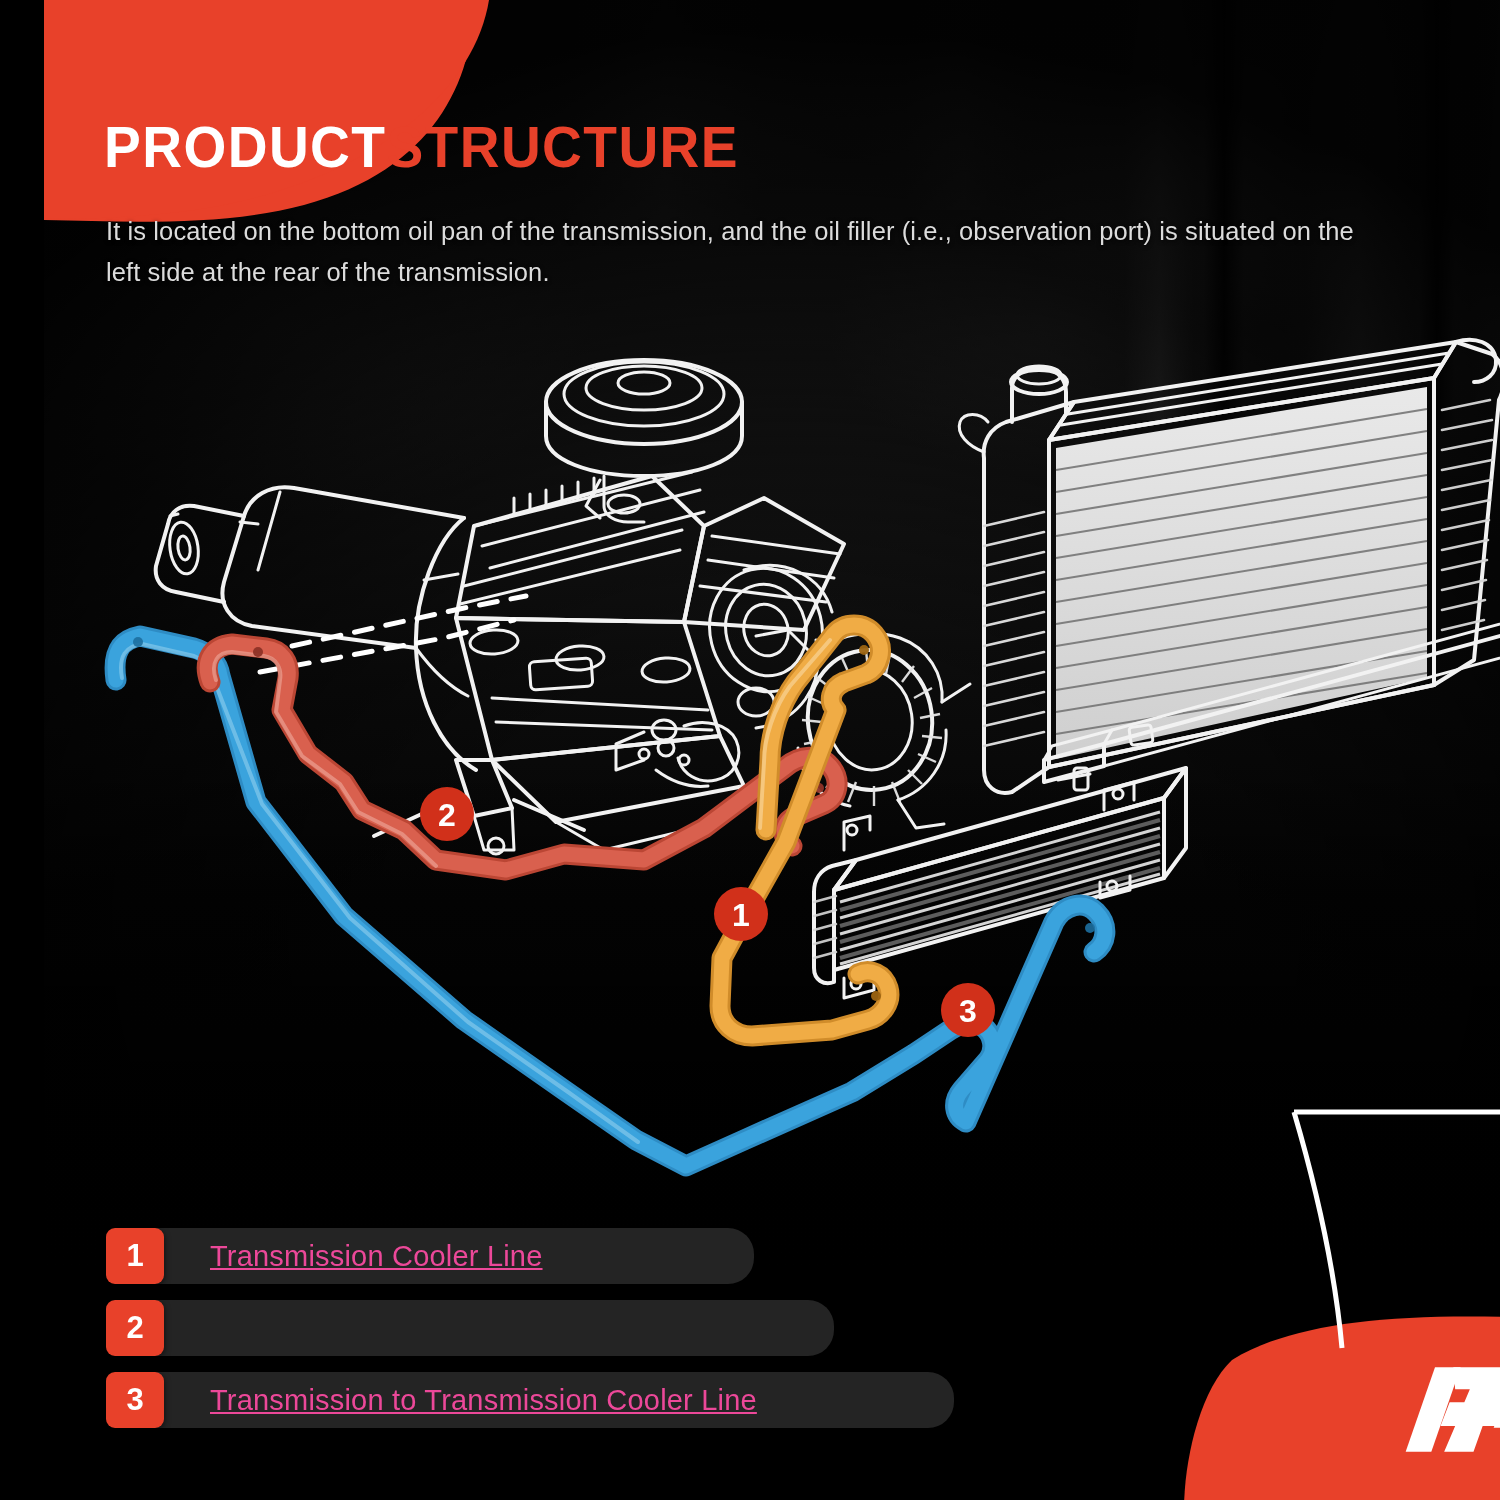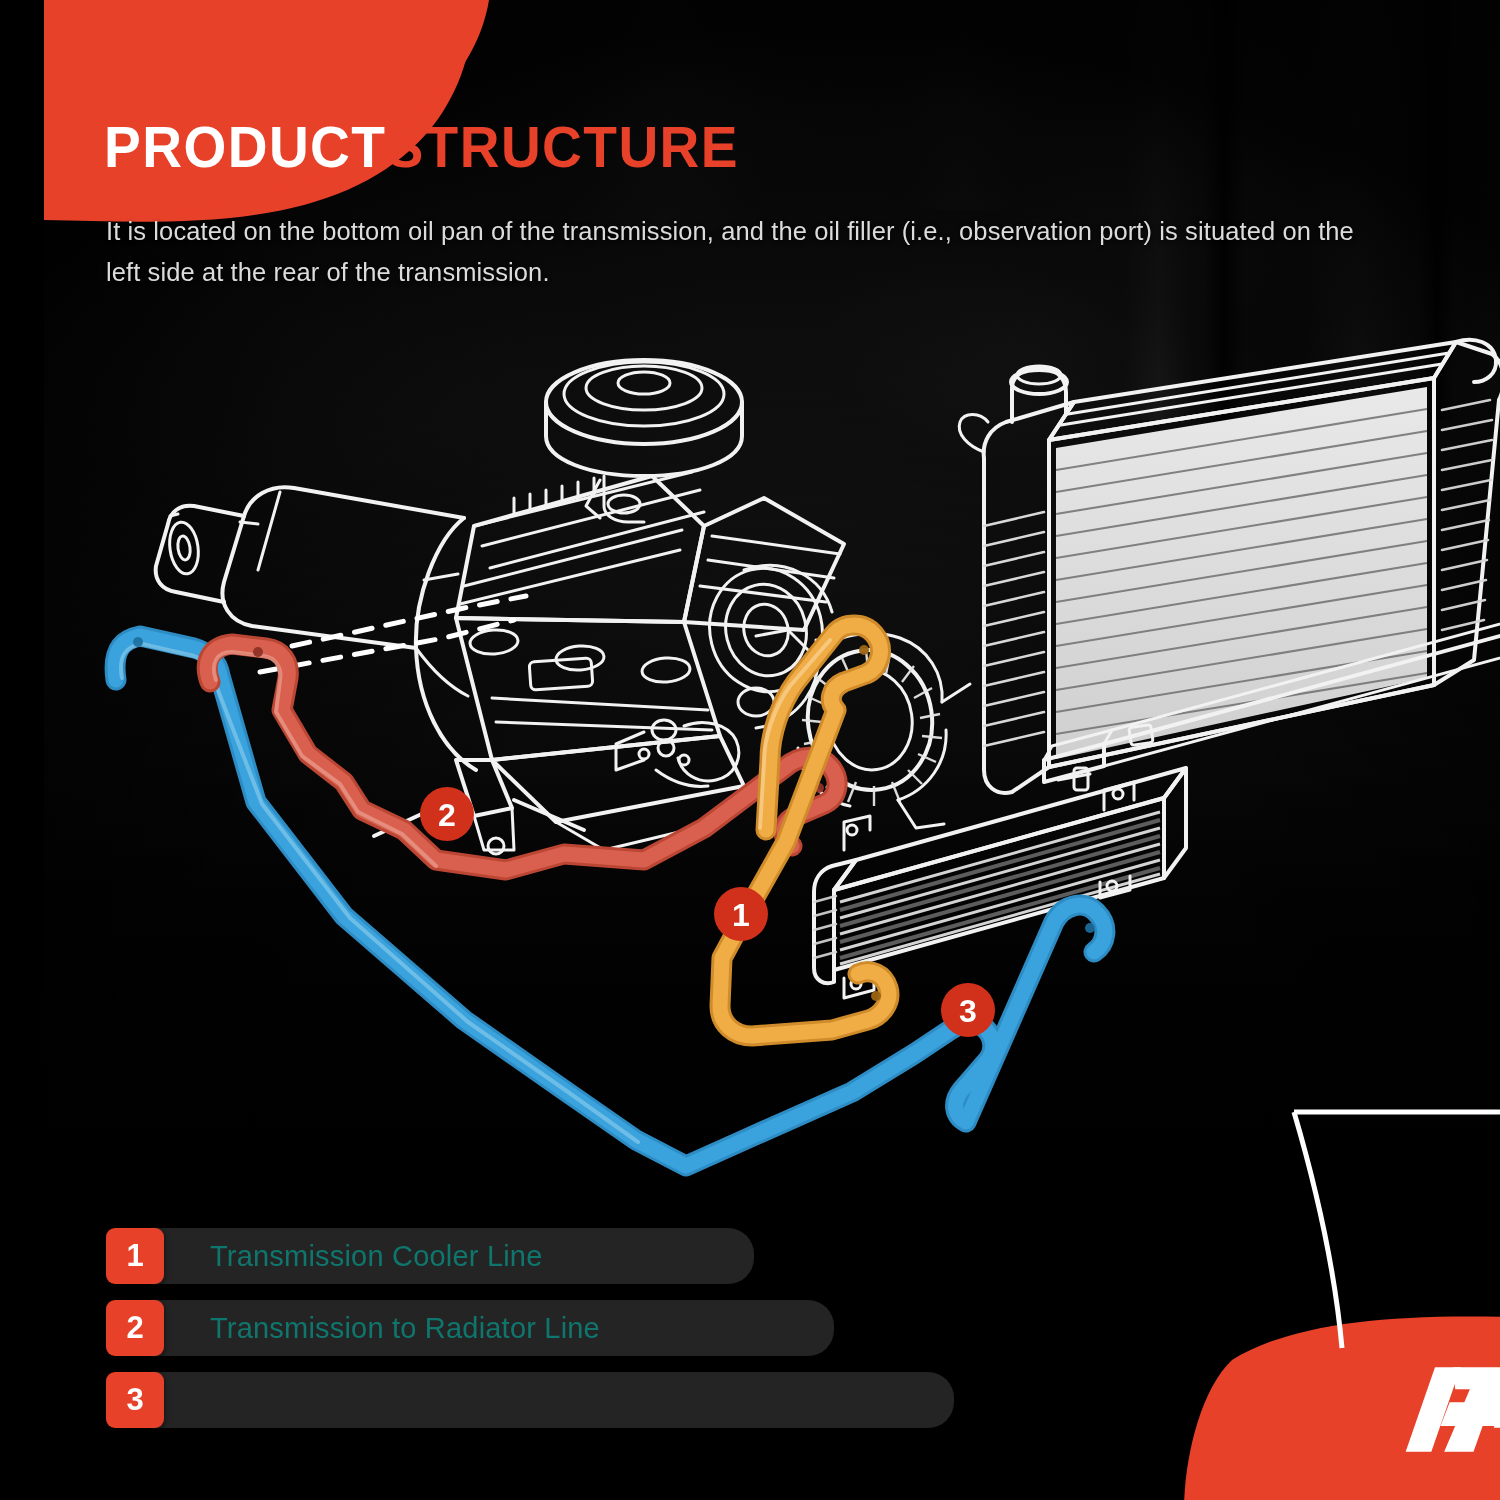--- a/index.html
+++ b/index.html
@@ -42,22 +42,22 @@
   #diagram{position:absolute;left:0;top:330px;width:1500px;height:870px;}
 
   
   .legend{position:absolute;left:62px;top:1228px;}
   .lrow{position:relative;height:56px;margin-bottom:16px;display:flex;align-items:center;}
   .lbadge{width:58px;height:56px;border-radius:9px;background:#e8412a;color:#fff;
       display:flex;align-items:center;justify-content:center;font-size:31px;font-weight:bold;
       position:relative;z-index:2;box-shadow:0 2px 6px rgba(0,0,0,.6);}
   .lpill{position:absolute;left:28px;top:0;height:56px;border-radius:0 26px 26px 0;
       background:#242424;z-index:1;}
-  .ltext{position:relative;z-index:3;margin-left:46px;color:#0f766e;font-size:29px;
-      letter-spacing:.2px;white-space:nowrap;}
+  .ltext{position:relative;z-index:3;margin-left:46px;color:#ec4899;font-size:29px;
+      letter-spacing:.2px;white-space:nowrap;text-decoration:underline;}
   .logo{position:absolute;left:1318px;top:1349px;width:190px;height:110px;}
 </style>
 </head>
 <body>
 
 <div id="stage">
 
   <div class="bg"></div>
   <div class="bg-strut" style="left:1080px;top:0;width:70px;height:420px;"></div>
   <div class="bg-strut" style="left:1260px;top:0;width:110px;height:400px;"></div>
@@ -399,27 +399,27 @@
       <div class="lbadge">
         <span>1</span>
       </div>
       <div class="ltext">Transmission Cooler Line</div>
     </div>
     <div class="lrow">
       <div class="lpill" style="width:700px"></div>
       <div class="lbadge">
         <span>2</span>
       </div>
-      <div class="ltext">Transmission to Radiator Line</div>
     </div>
     <div class="lrow">
       <div class="lpill" style="width:820px"></div>
       <div class="lbadge">
         <span>3</span>
       </div>
+      <div class="ltext">Transmission to Transmission Cooler Line</div>
     </div>
   </div>
 
   <svg width="400" height="420" style="position:absolute;left:1100px;top:1090px;">
     <path d="M88,270 C150,232 250,222 400,228 L400,420 L40,420 C40,370 56,300 88,270 Z" fill="#e8412a"></path>
     <path d="M150,22 L400,22" stroke="#fff" stroke-width="5" fill="none"></path>
     <path d="M150,22 C170,90 190,170 198,258" stroke="#fff" stroke-width="5" fill="none"></path>
   </svg>
 
   <svg class="logo" viewBox="0 0 200 120">

